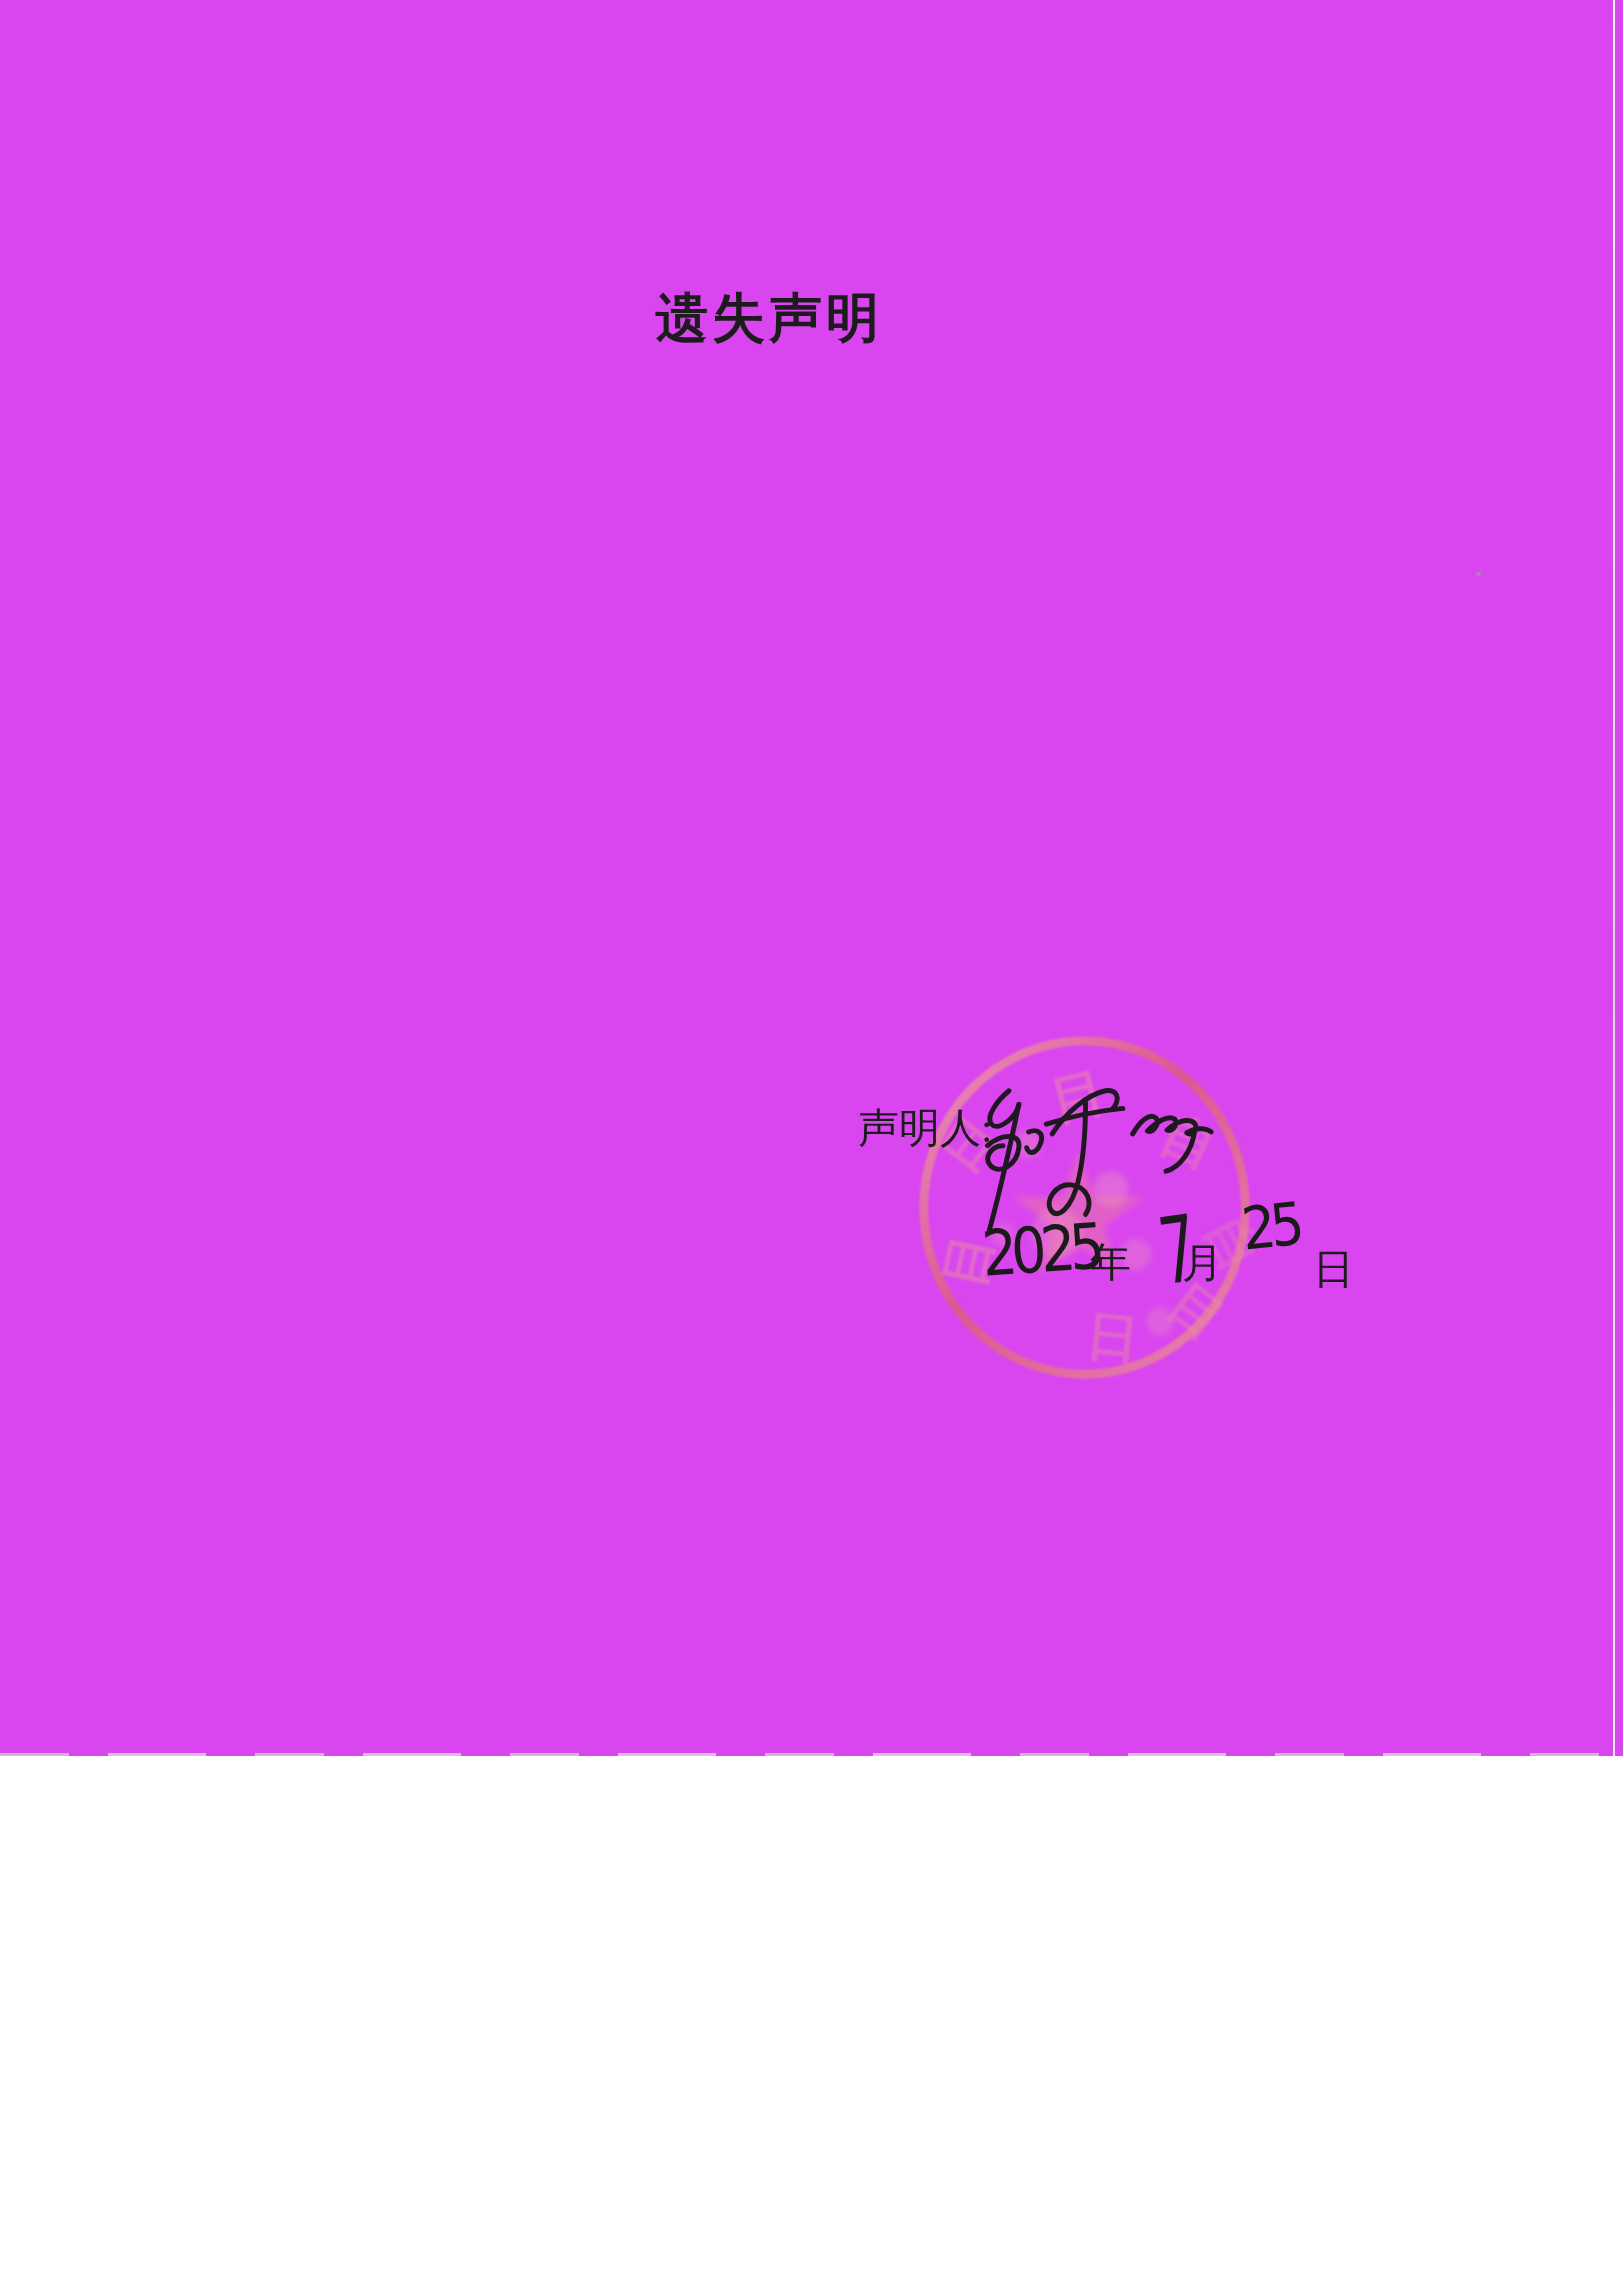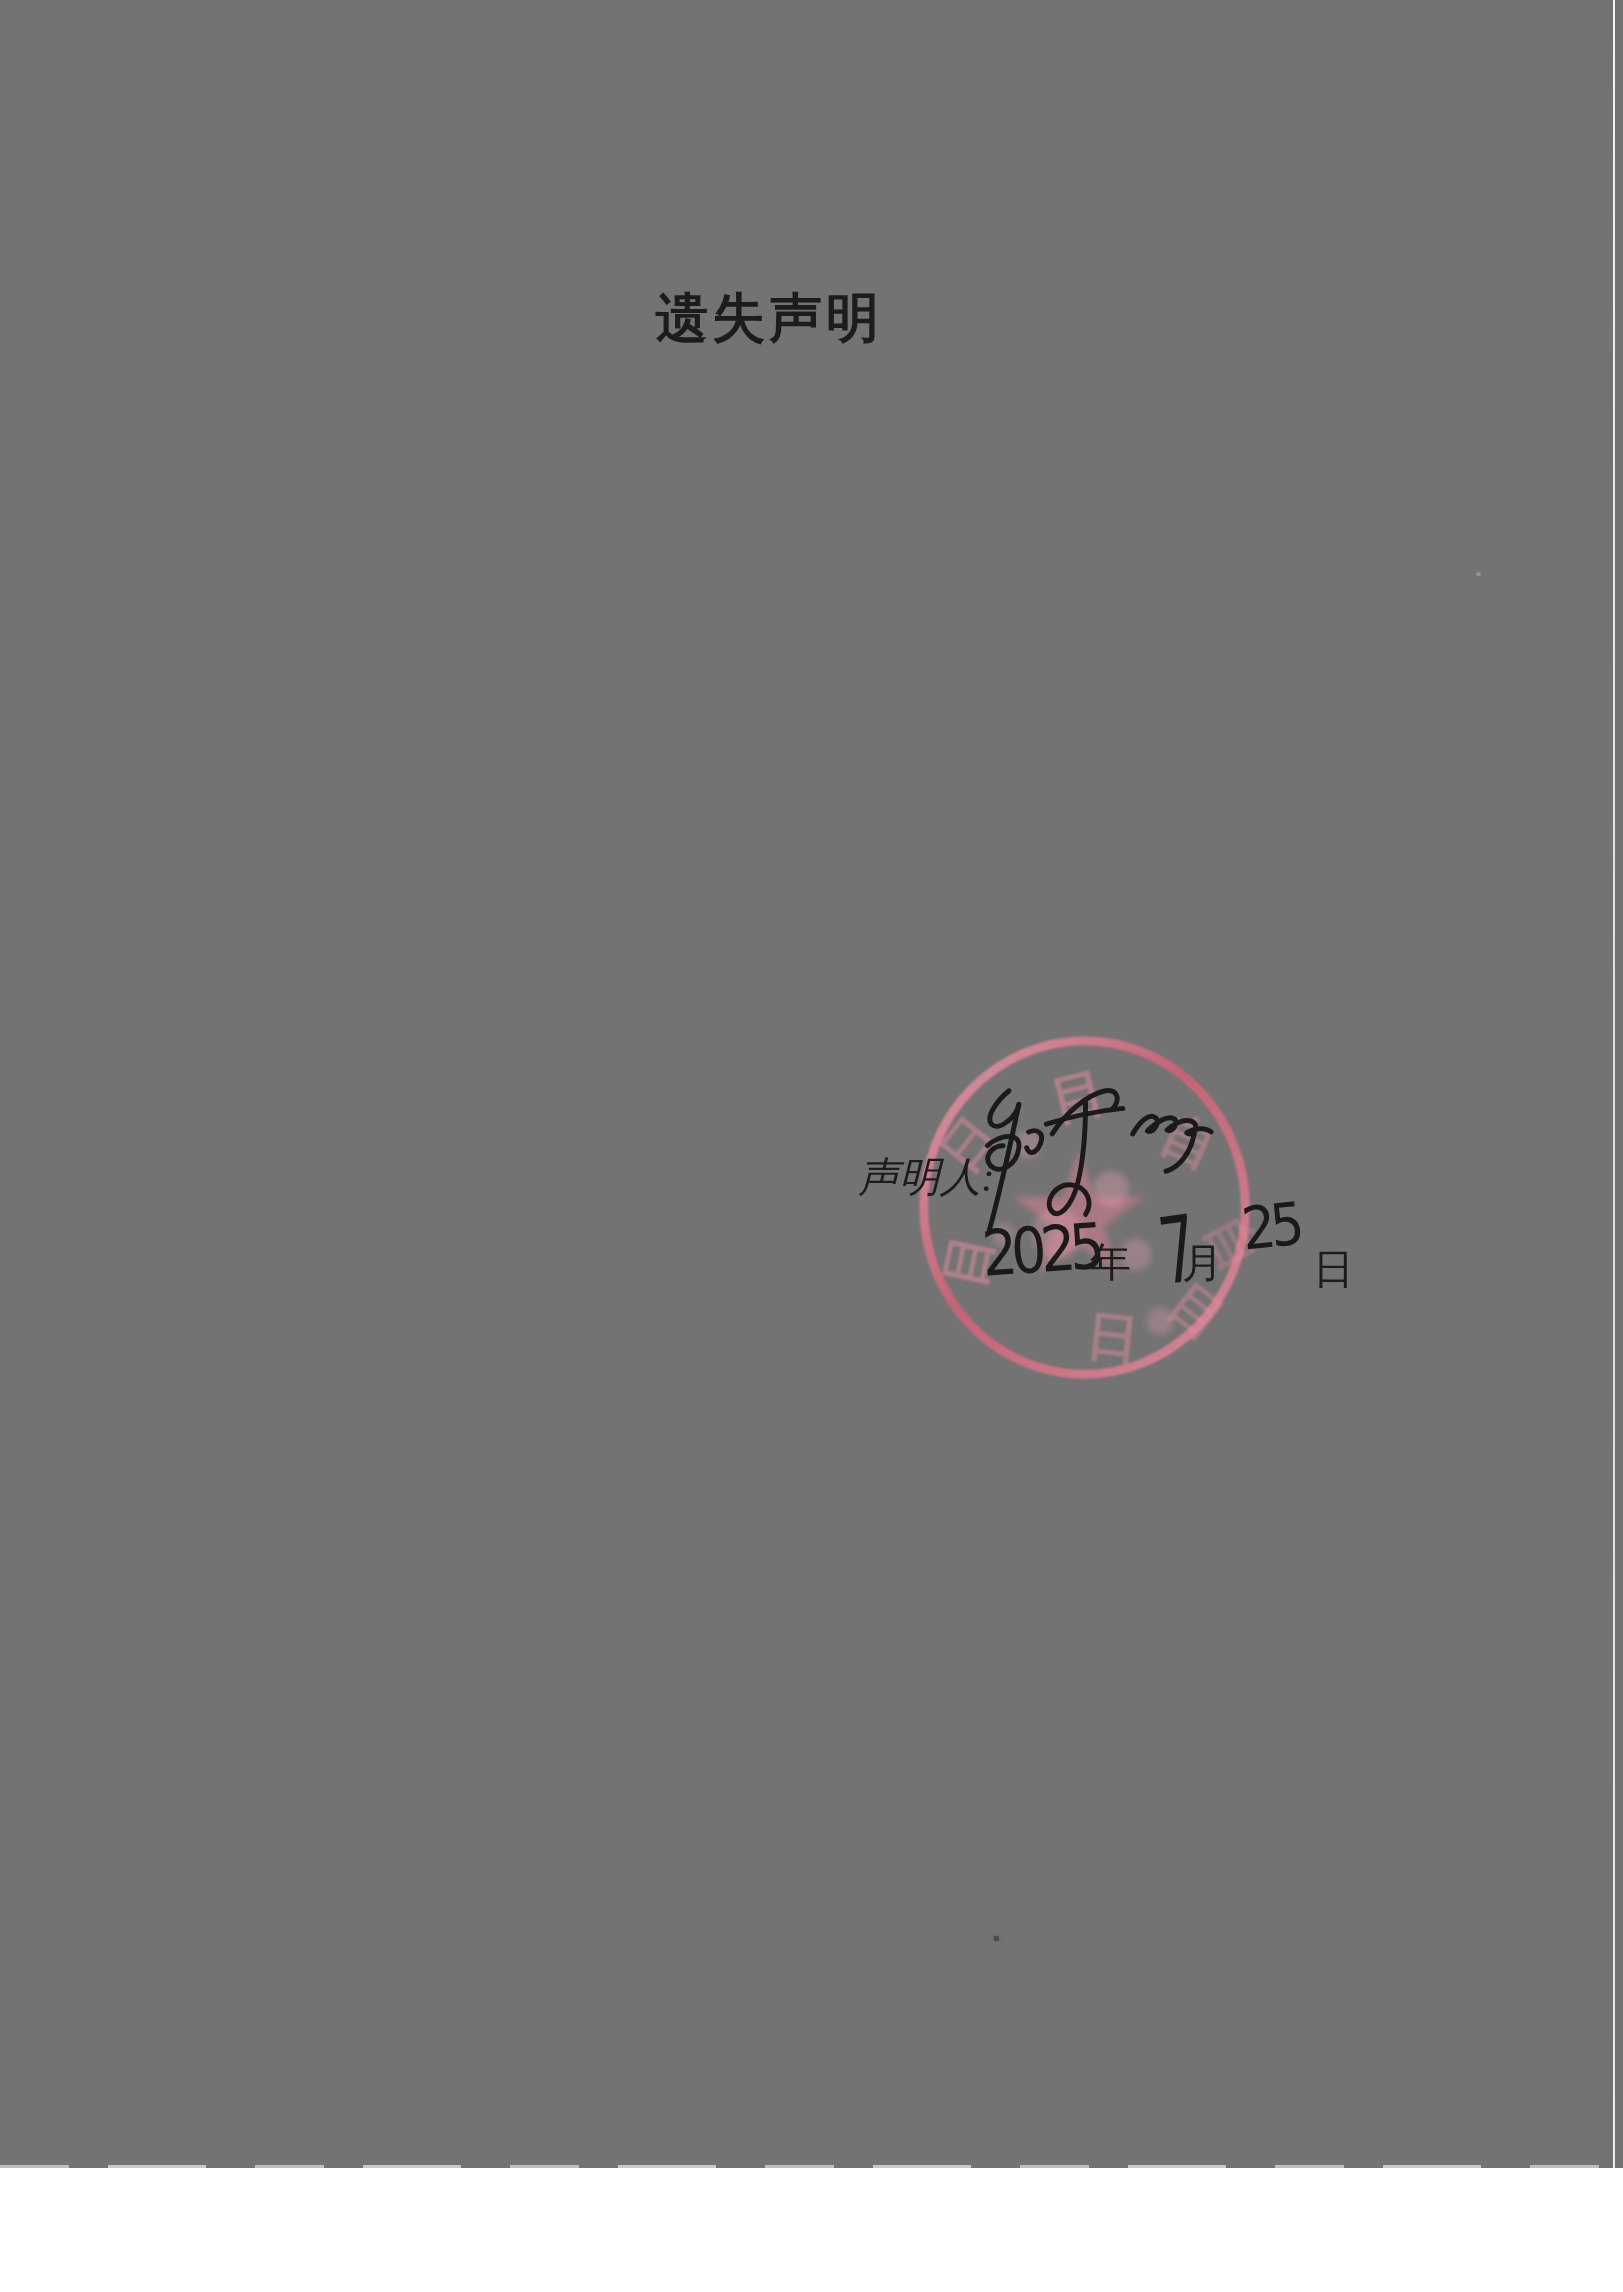--- a/index.html
+++ b/index.html
@@ -1,20 +1,20 @@
 <!DOCTYPE html>
 <html><head>
 <meta charset="utf-8">
 <style>
   html, body { margin: 0; padding: 0; background: #ffffff; }
   .page {
     position: relative;
     width: 1623px;
-    height: 2168px;
-    background: #737373;
+    height: 1756px;
+    background: #d946ef;
     overflow: hidden;
     font-family: "Liberation Serif", "DejaVu Serif", serif;
     color: #1c1c1c;
   }
 
   
   .scan-edge-right {
     position: absolute; top: 0; bottom: 0; left: 1613px; width: 2px;
     background: linear-gradient(#f3f3f3 0%, #e6e6e6 30%, #dcdcdc 55%, #ececec 100%);
   }
@@ -45,21 +45,21 @@
     position: absolute; left: 248px; top: 541px; width: 1127px;
     font-size: 43px; line-height: 88px;
   }
   .doc-body p { margin: 0; white-space: nowrap; }
   .indent { text-indent: 86px; }
   .underlined { border-bottom: 2.9px solid #1c1c1c; }
 
   .print-label {
     position: absolute; font-size: 41px; line-height: 1; white-space: nowrap;
   }
-  .sig-label  { left: 858px;  top: 1157px; font-style: italic; }
+  .sig-label  { left: 858px;  top: 1108px; }
   .unit-year  { left: 1090px; top: 1242px; }
   .unit-month { left: 1182px; top: 1243px; }
   .unit-day   { left: 1313px; top: 1249px; }
 
   
   .hw {
     position: absolute; display: inline-block;
     font-family: "DejaVu Sans", sans-serif; color: #1a1a1a;
     line-height: 1; transform-origin: left top; white-space: nowrap;
   }

